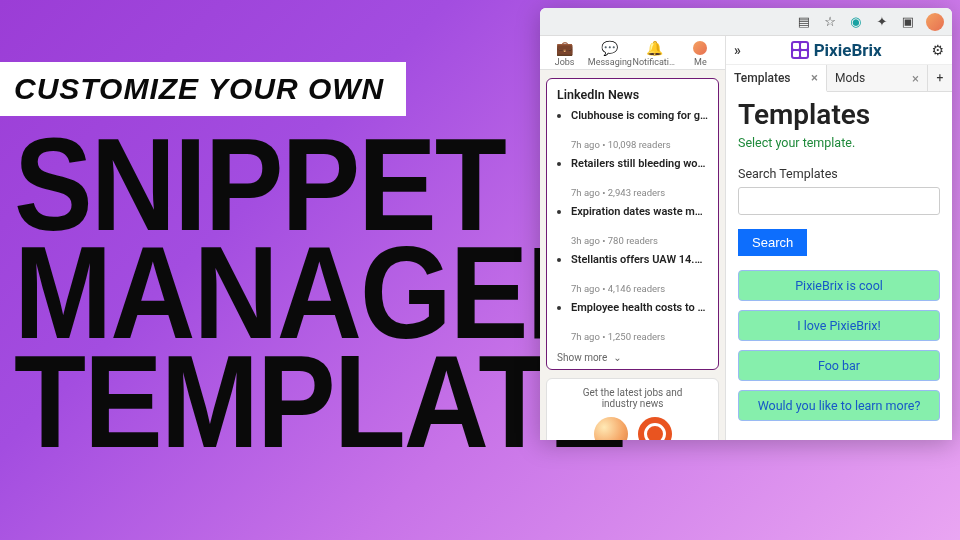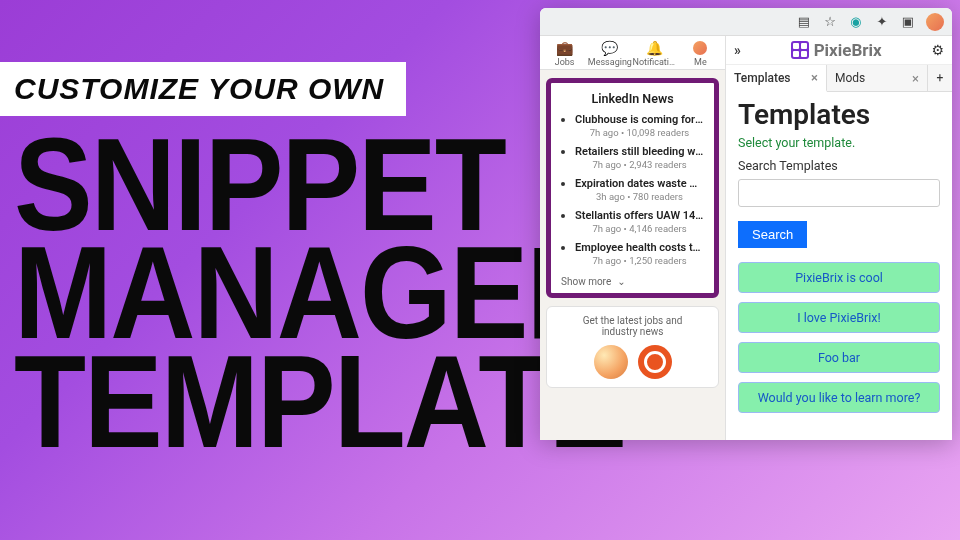--- a/index.html
+++ b/index.html
@@ -108,30 +108,29 @@
     color:#666; font-size:9px; gap:1px;
     flex:1;
     min-width:0;
   }
   .li-nav-item .nav-icon { font-size:14px; height:16px; display:flex;align-items:center;justify-content:center; }
   .li-nav-item .nav-label { white-space:nowrap; overflow:hidden; text-overflow:ellipsis; max-width:100%; }
 
   .li-card {
     margin: 8px 6px;
     background:#fff;
-    border:5px solid #701a75;
+    border:1px solid #701a75;
     border-radius:6px;
     padding: 8px 10px 6px;
-    text-align: center;
   }
   .li-card-title { font-weight:600; font-size:12.5px; margin-bottom:6px; color:#1f1f1f;}
   .news-list { list-style: disc; padding-left: 14px; }
   .news-list li { margin-bottom: 6px; }
   .news-head { font-weight:600; font-size:11px; color:#222; white-space:nowrap; overflow:hidden; text-overflow:ellipsis; }
-  .news-meta { font-size:9.5px; color:#888; margin-top:1px;}
+  .news-meta { font-size:9.5px; color:#888; margin-top:17px;}
   .show-more { font-size:10px; color:#666; font-weight:400; padding:4px 0 0; display:flex; align-items:center; gap:6px; cursor:pointer;}
 
   .li-card2 {
     margin: 0 6px 8px;
     background:#fff;
     border:1px solid #e0e0e0;
     border-radius:6px;
     padding: 8px 28px;
     display:flex; flex-direction:column; align-items:center; gap:8px;
   }
@@ -149,21 +148,21 @@
     background:#fff;
   }
   .px-header {
     display:flex; align-items:center; justify-content:space-between;
     padding: 4px 8px;
     border-bottom: 1px solid #eee;
   }
   .px-header-left { font-size:14px; color:#333; font-weight:600;}
   .px-brand {
     display:flex; align-items:center; gap:5px;
-    color: #737373;
+    color: #0c4a6e;
     font-weight:700;
     font-size:17px;
   }
   .px-logo {
     width:18px; height:18px;
     background:#7a2fd1;
     border-radius:3px;
     display:grid;
     grid-template-columns: 1fr 1fr;
     grid-template-rows: 1fr 1fr;
@@ -185,21 +184,21 @@
     border-right:1px solid #ddd;
     background:#f6f6f6;
     cursor:pointer;
   }
   .px-tab.active { background:#fff; border-bottom:2px solid #fff; margin-bottom:-1px; font-weight:500;}
   .px-tab .close { color:#888; font-size:13px; }
   .px-tab.add { flex:0 0 24px; justify-content:center; border-right:none;}
 
   .px-body { padding: 6px 12px; display:flex; flex-direction:column; gap:4px; }
   .px-title { font-size:28px; font-weight:600; color:#222; }
-  .px-sub { color:#1f8a3b; font-size:12.5px; margin-bottom:4px;}
+  .px-sub { color:#1f8a3b; font-size:12.5px; margin-bottom:12px;}
   .px-label { font-size:12.5px; color:#333; margin-bottom:2px;}
   .px-input {
     border:1px solid #ccc; border-radius:3px;
     height:28px; width:100%; padding:0 6px;
     font-size:12px;
   }
   .px-search-btn {
     margin: 10px 0 10px;
     align-self:flex-start;
     background:#0d6efd; color:#fff; border:none;

